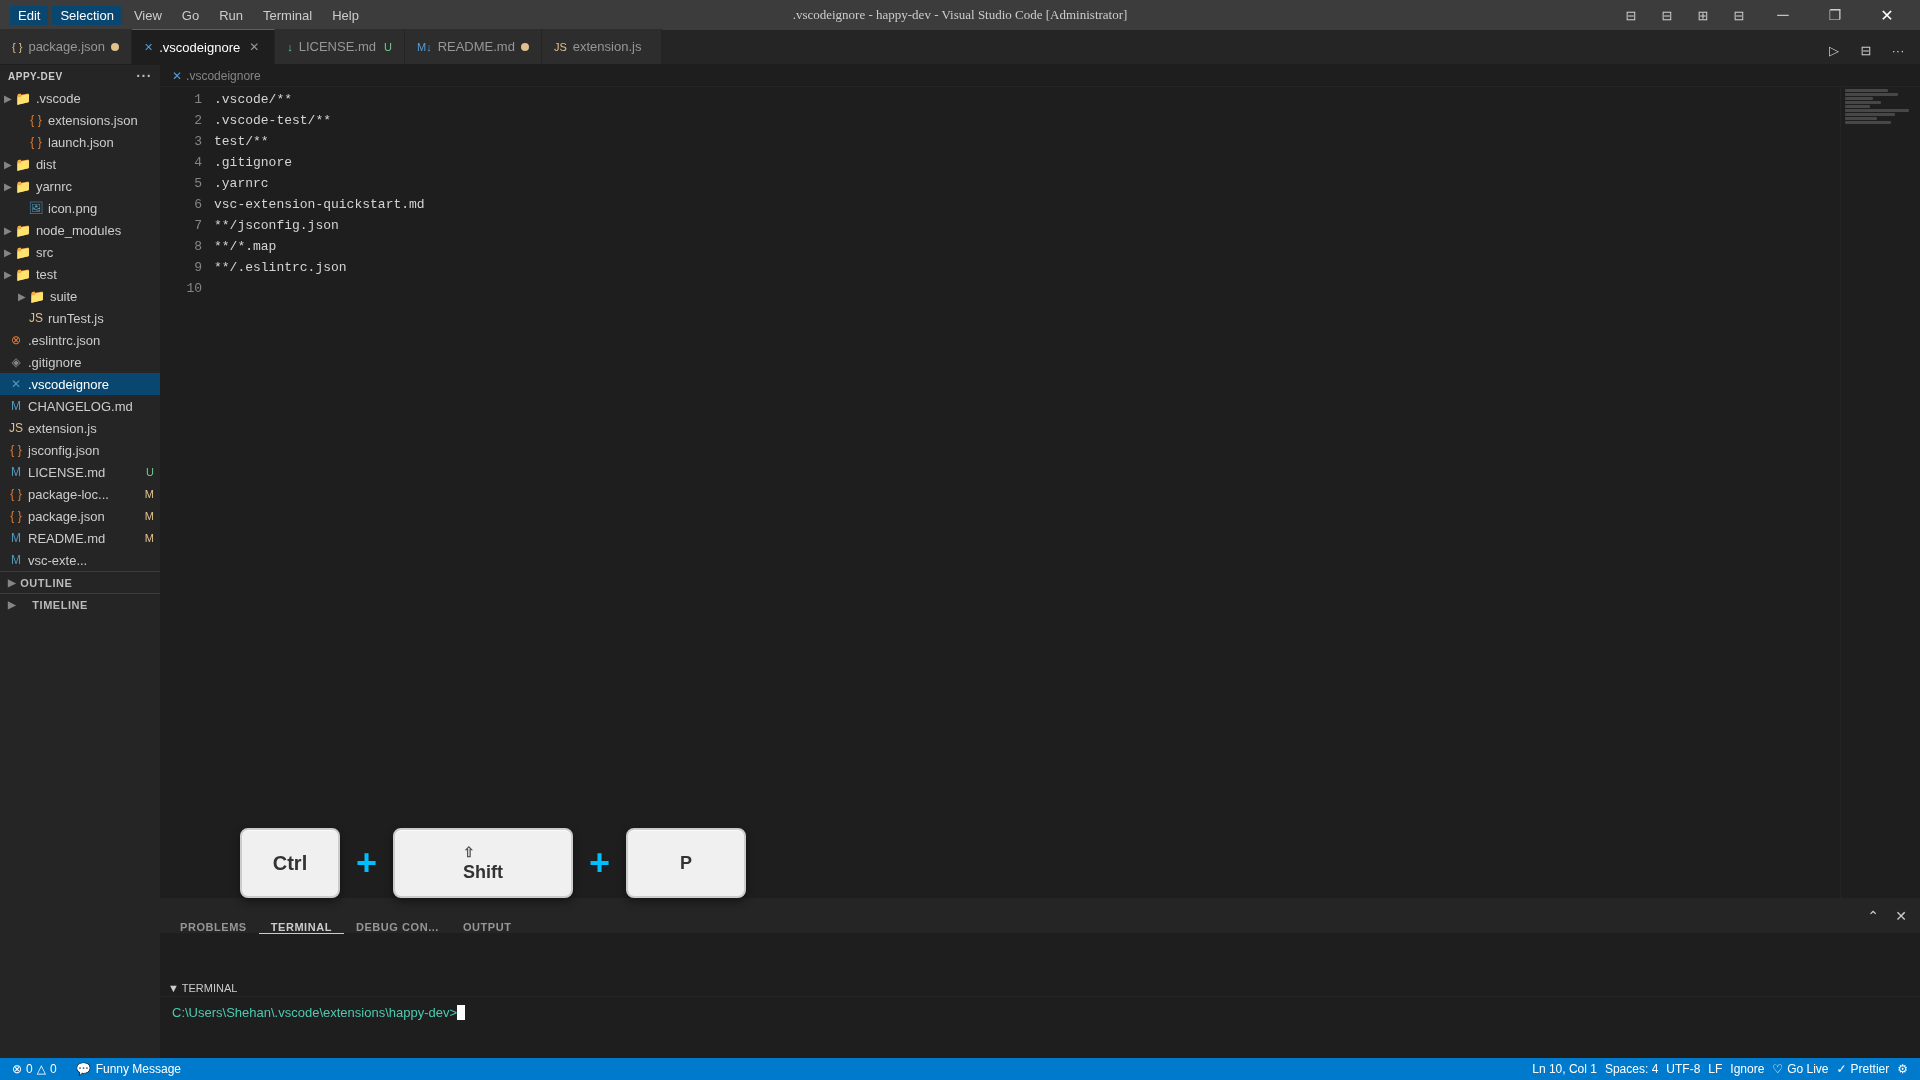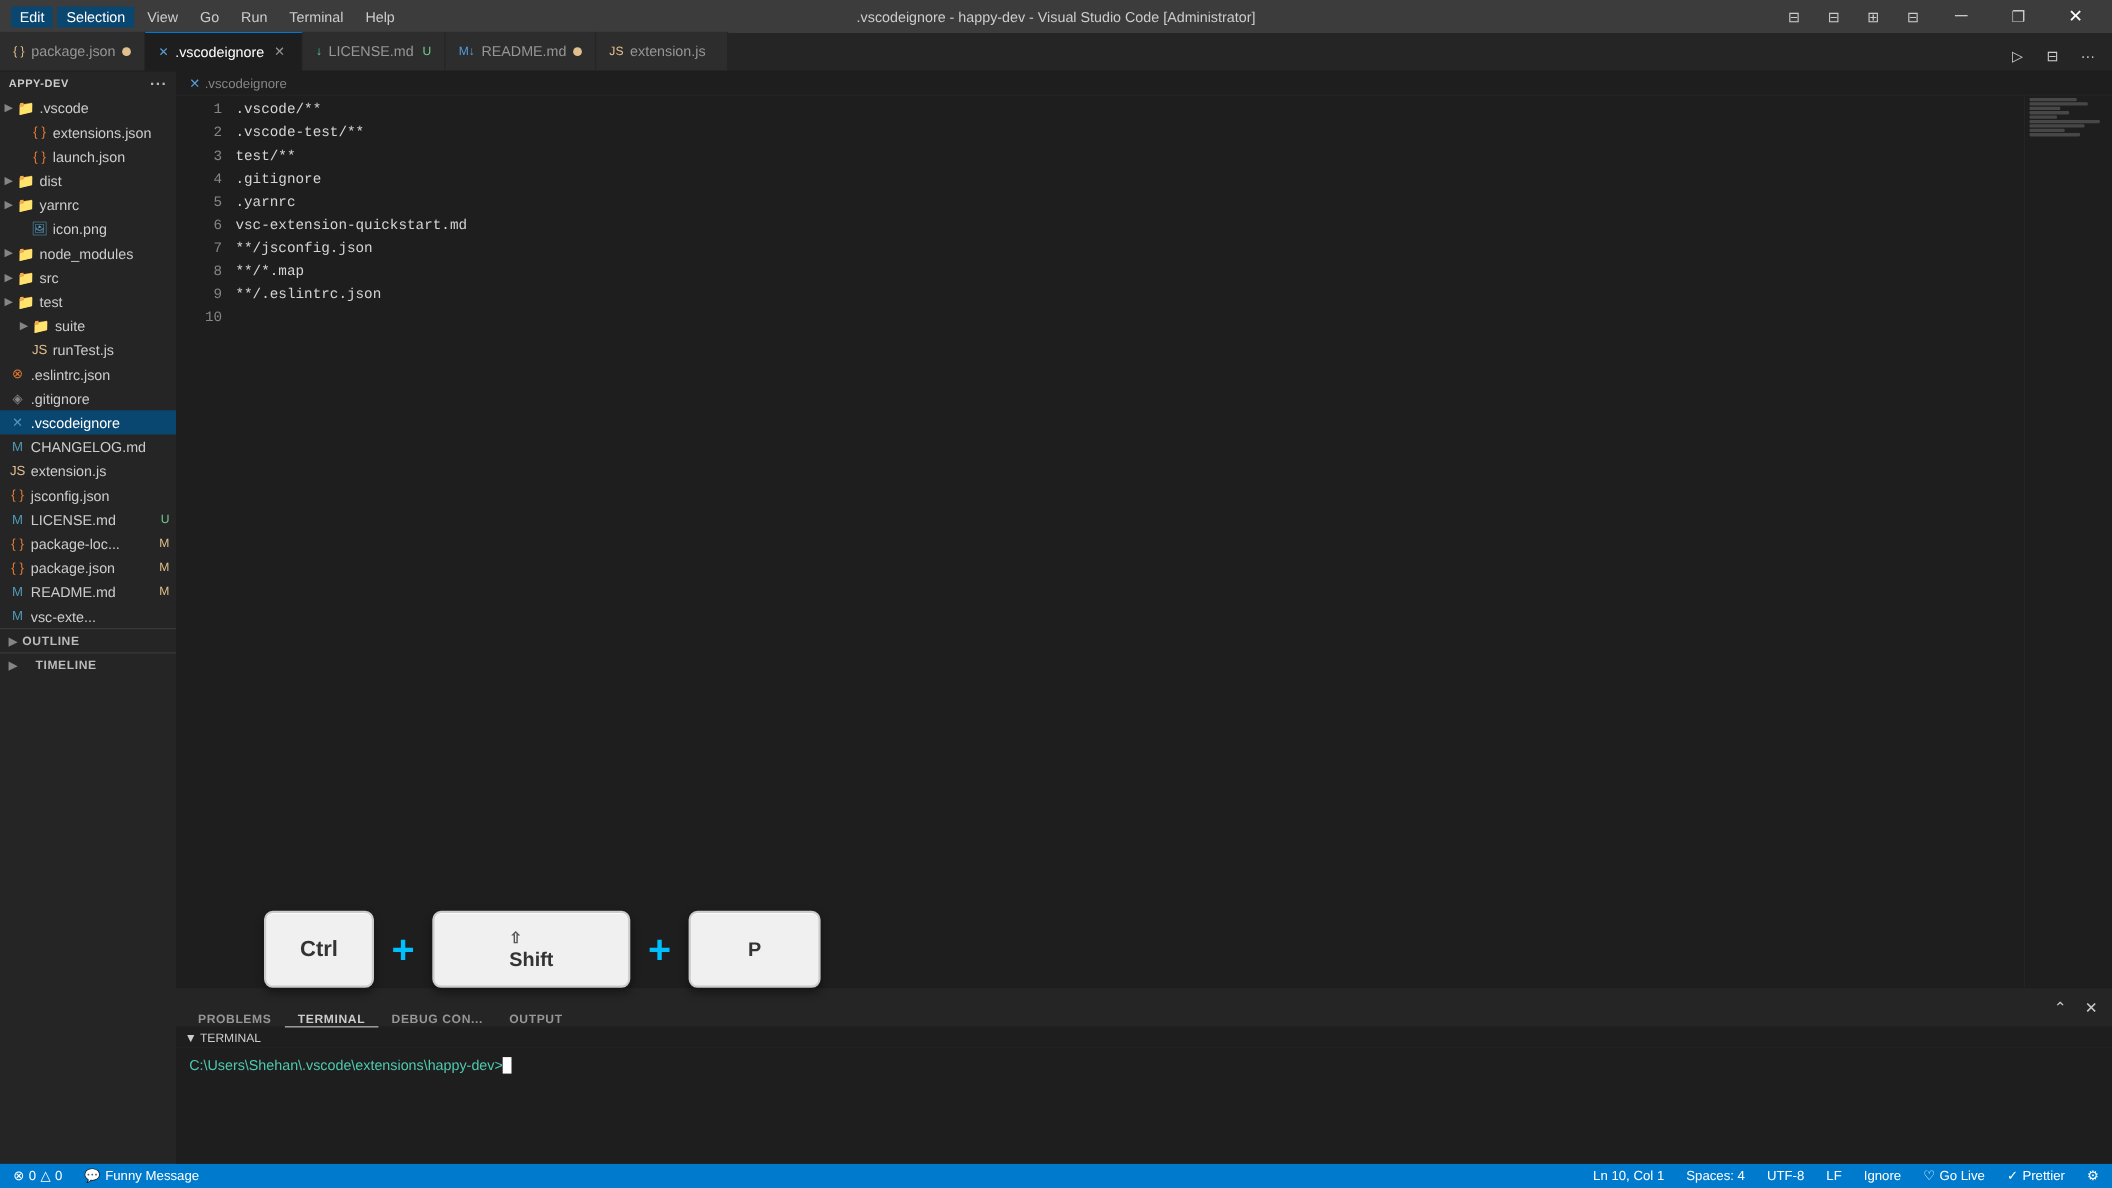--- a/index.html
+++ b/index.html
@@ -35,20 +35,21 @@
       color: #cccccc;
       font-size: 13px;
       cursor: pointer;
     }
     .titlebar-title {
       position: absolute;
       left: 50%;
       transform: translateX(-50%);
       color: #cccccc;
       font-size: 13px;
+      font-family: Liberation Serif, serif;
     }
     .titlebar-win-icons {
       display: flex;
       gap: 6px;
       align-items: center;
     }
     .titlebar-win-icons span {
       width: 30px;
       height: 30px;
       display: flex;
@@ -359,21 +360,21 @@
       color: #ffffff;
     }
     .status-left {
       display: flex;
       align-items: center;
       gap: 12px;
     }
     .status-right {
       display: flex;
       align-items: center;
-      gap: 12px;
+      gap: 0;
     }
     .status-item {
       display: flex;
       align-items: center;
       gap: 4px;
       cursor: pointer;
       padding: 0 4px;
       height: 22px;
     }
 
@@ -704,21 +705,21 @@
         </div>
         <div class="panel-tab">
           <span class="panel-tab-label">OUTPUT</span>
         </div>
         <div class="panel-actions">
           <div class="panel-action-btn">⌃</div>
           <div class="panel-action-btn">✕</div>
         </div>
       </div>
       <div style="padding: 4px 0 2px 8px; font-size:11px; color:#858585; border-bottom:1px solid #252526; display:flex; align-items:center; gap:8px;">
-        <span style="color:#cccccc;">▼ TERMINAL</span>
+        <span style="color:#cccccc;margin-top:44px;">▼ TERMINAL</span>
       </div>
       <div class="terminal-content">
         <span style="color:#4ec9b0;">C:\Users\Shehan\.vscode\extensions\happy-dev&gt;</span><span style="color:#fff; background:#fff; width:8px; display:inline-block;">&nbsp;</span>
       </div>
     </div>
 
     <div class="key-overlay">
       <div class="key-cap small">
         <span>Ctrl</span>
       </div>

